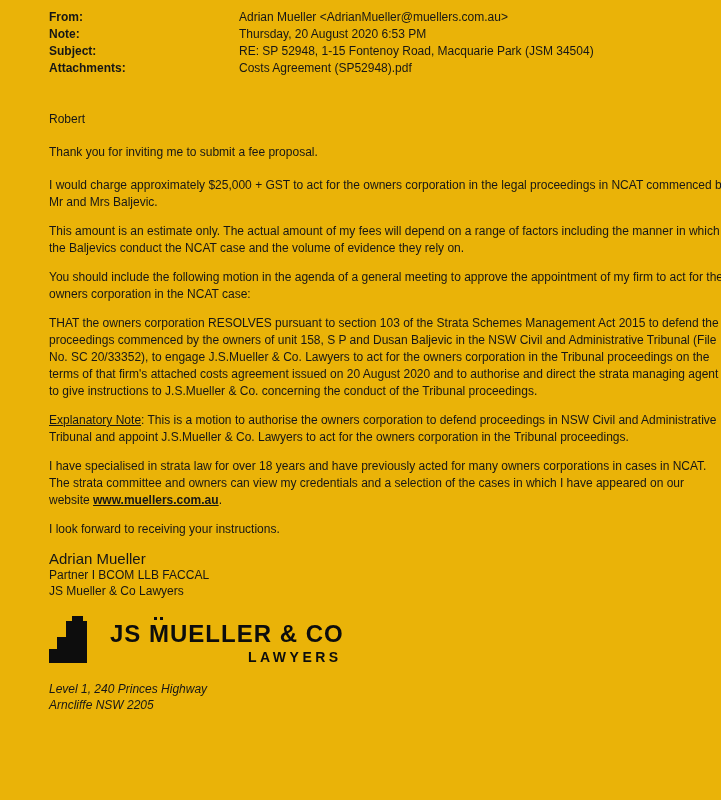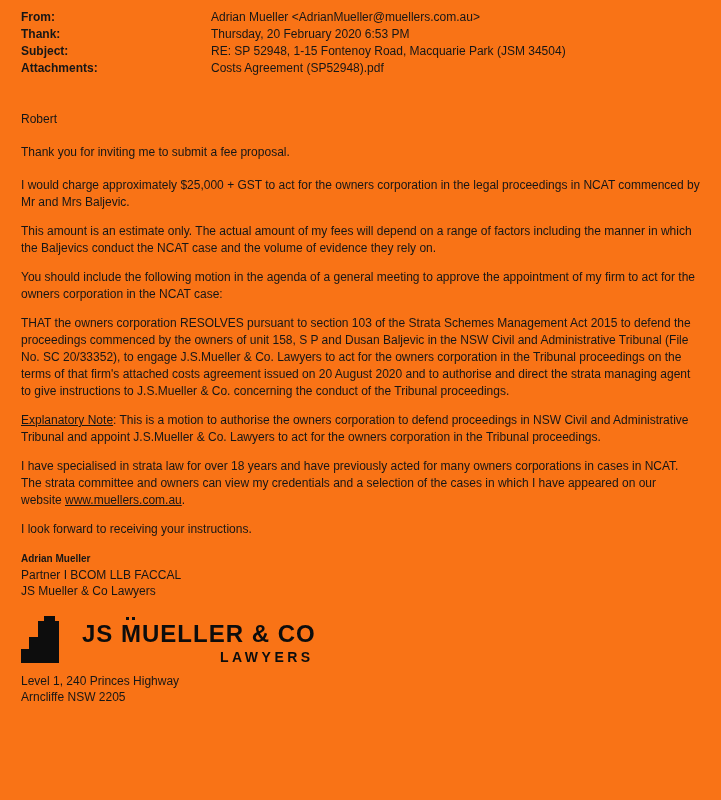--- a/index.html
+++ b/index.html
@@ -1,42 +1,42 @@
 <!DOCTYPE html>
 <html><head>
 <meta charset="utf-8">
 <style>
   * { margin: 0; padding: 0; box-sizing: border-box; }
   html, body { background: #e8e8e8; }
   .page {
     position: relative;
     width: 721px;
     height: 800px;
-    background: #f97316;
+    background: #eab308;
     color: #161616;
     font-family: "Liberation Sans", sans-serif;
-    padding: 9px 8px 0 21px;
+    padding: 9px 8px 0 49px;
     overflow: hidden;
   }
   
   .mail-header { font-size: 12px; line-height: 17px; }
   .hdr-row { display: flex; }
   .hdr-label { width: 190px; font-weight: bold; flex: 0 0 190px; }
   .hdr-value { flex: 1; white-space: nowrap; }
   
   .mail-body { width: 679px; font-size: 12px; line-height: 17px; }
   .mail-body p { margin-top: 12px; }
   p.greeting { margin-top: 34px; }
   p.thanks, p.fee { margin-top: 16px; }
   .italic { }
   .u { text-decoration: underline; margin-top: 18px; }
-  a.link { color: inherit; text-decoration: underline; cursor: pointer; }
+  a.link { color: inherit; text-decoration: underline; cursor: pointer; font-weight: bold; }
   
   .sig { margin-top: 13px; font-size: 12px; line-height: 16px; }
-  .sig-name { font-weight: bold; font-size: 10px; }
+  .sig-name { font-weight: normal; font-size: 15px; }
   
   .logo { margin-top: 17px; display: flex; align-items: center; }
   .logo-icon { position: relative; width: 46px; height: 52px; flex: 0 0 46px; }
   .logo-icon .blk { position: absolute; background: #0d0d0d; }
   .blk-a { left: 17px; top: 5px;  width: 21px; height: 42px; }
   .blk-b { left: 23px; top: 0;    width: 11px; height: 12px; }
   .blk-c { left: 8px;  top: 21px; width: 17px; height: 26px; }
   .blk-d { left: 0;    top: 33px; width: 12px; height: 14px; }
   .logo-text { margin-left: 15px; position: relative; }
   .brand {
@@ -46,35 +46,35 @@
   .brand-umlaut {
     position: absolute; left: 44px; top: -3px;
     width: 3px; height: 3px; background: #0d0d0d;
     box-shadow: 6px 0 0 #0d0d0d;
   }
   .brand-sub {
     font-size: 14px; font-weight: bold; letter-spacing: 3.5px;
     text-align: right; color: #0d0d0d; margin-top: 1px; padding-right: 2px;
   }
   
-  .address { margin-top: 5px; font-size: 12px; line-height: 16px; }
+  .address { margin-top: 13px; font-size: 12px; line-height: 16px; font-style: italic; }
 </style>
 </head>
 <body>
 
 <div class="page">
 
   <div class="mail-header">
     <div class="hdr-row">
       <span class="hdr-label">From:</span>
       <span class="hdr-value">Adrian Mueller &lt;AdrianMueller@muellers.com.au&gt;</span>
     </div>
     <div class="hdr-row">
-      <span class="hdr-label">Thank:</span>
-      <span class="hdr-value">Thursday, 20 February 2020 6:53 PM</span>
+      <span class="hdr-label">Note:</span>
+      <span class="hdr-value">Thursday, 20 August 2020 6:53 PM</span>
     </div>
     <div class="hdr-row">
       <span class="hdr-label">Subject:</span>
       <span class="hdr-value">RE: SP 52948, 1-15 Fontenoy Road, Macquarie Park (JSM 34504)</span>
     </div>
     <div class="hdr-row">
       <span class="hdr-label">Attachments:</span>
       <span class="hdr-value">Costs Agreement (SP52948).pdf</span>
     </div>
   </div>

